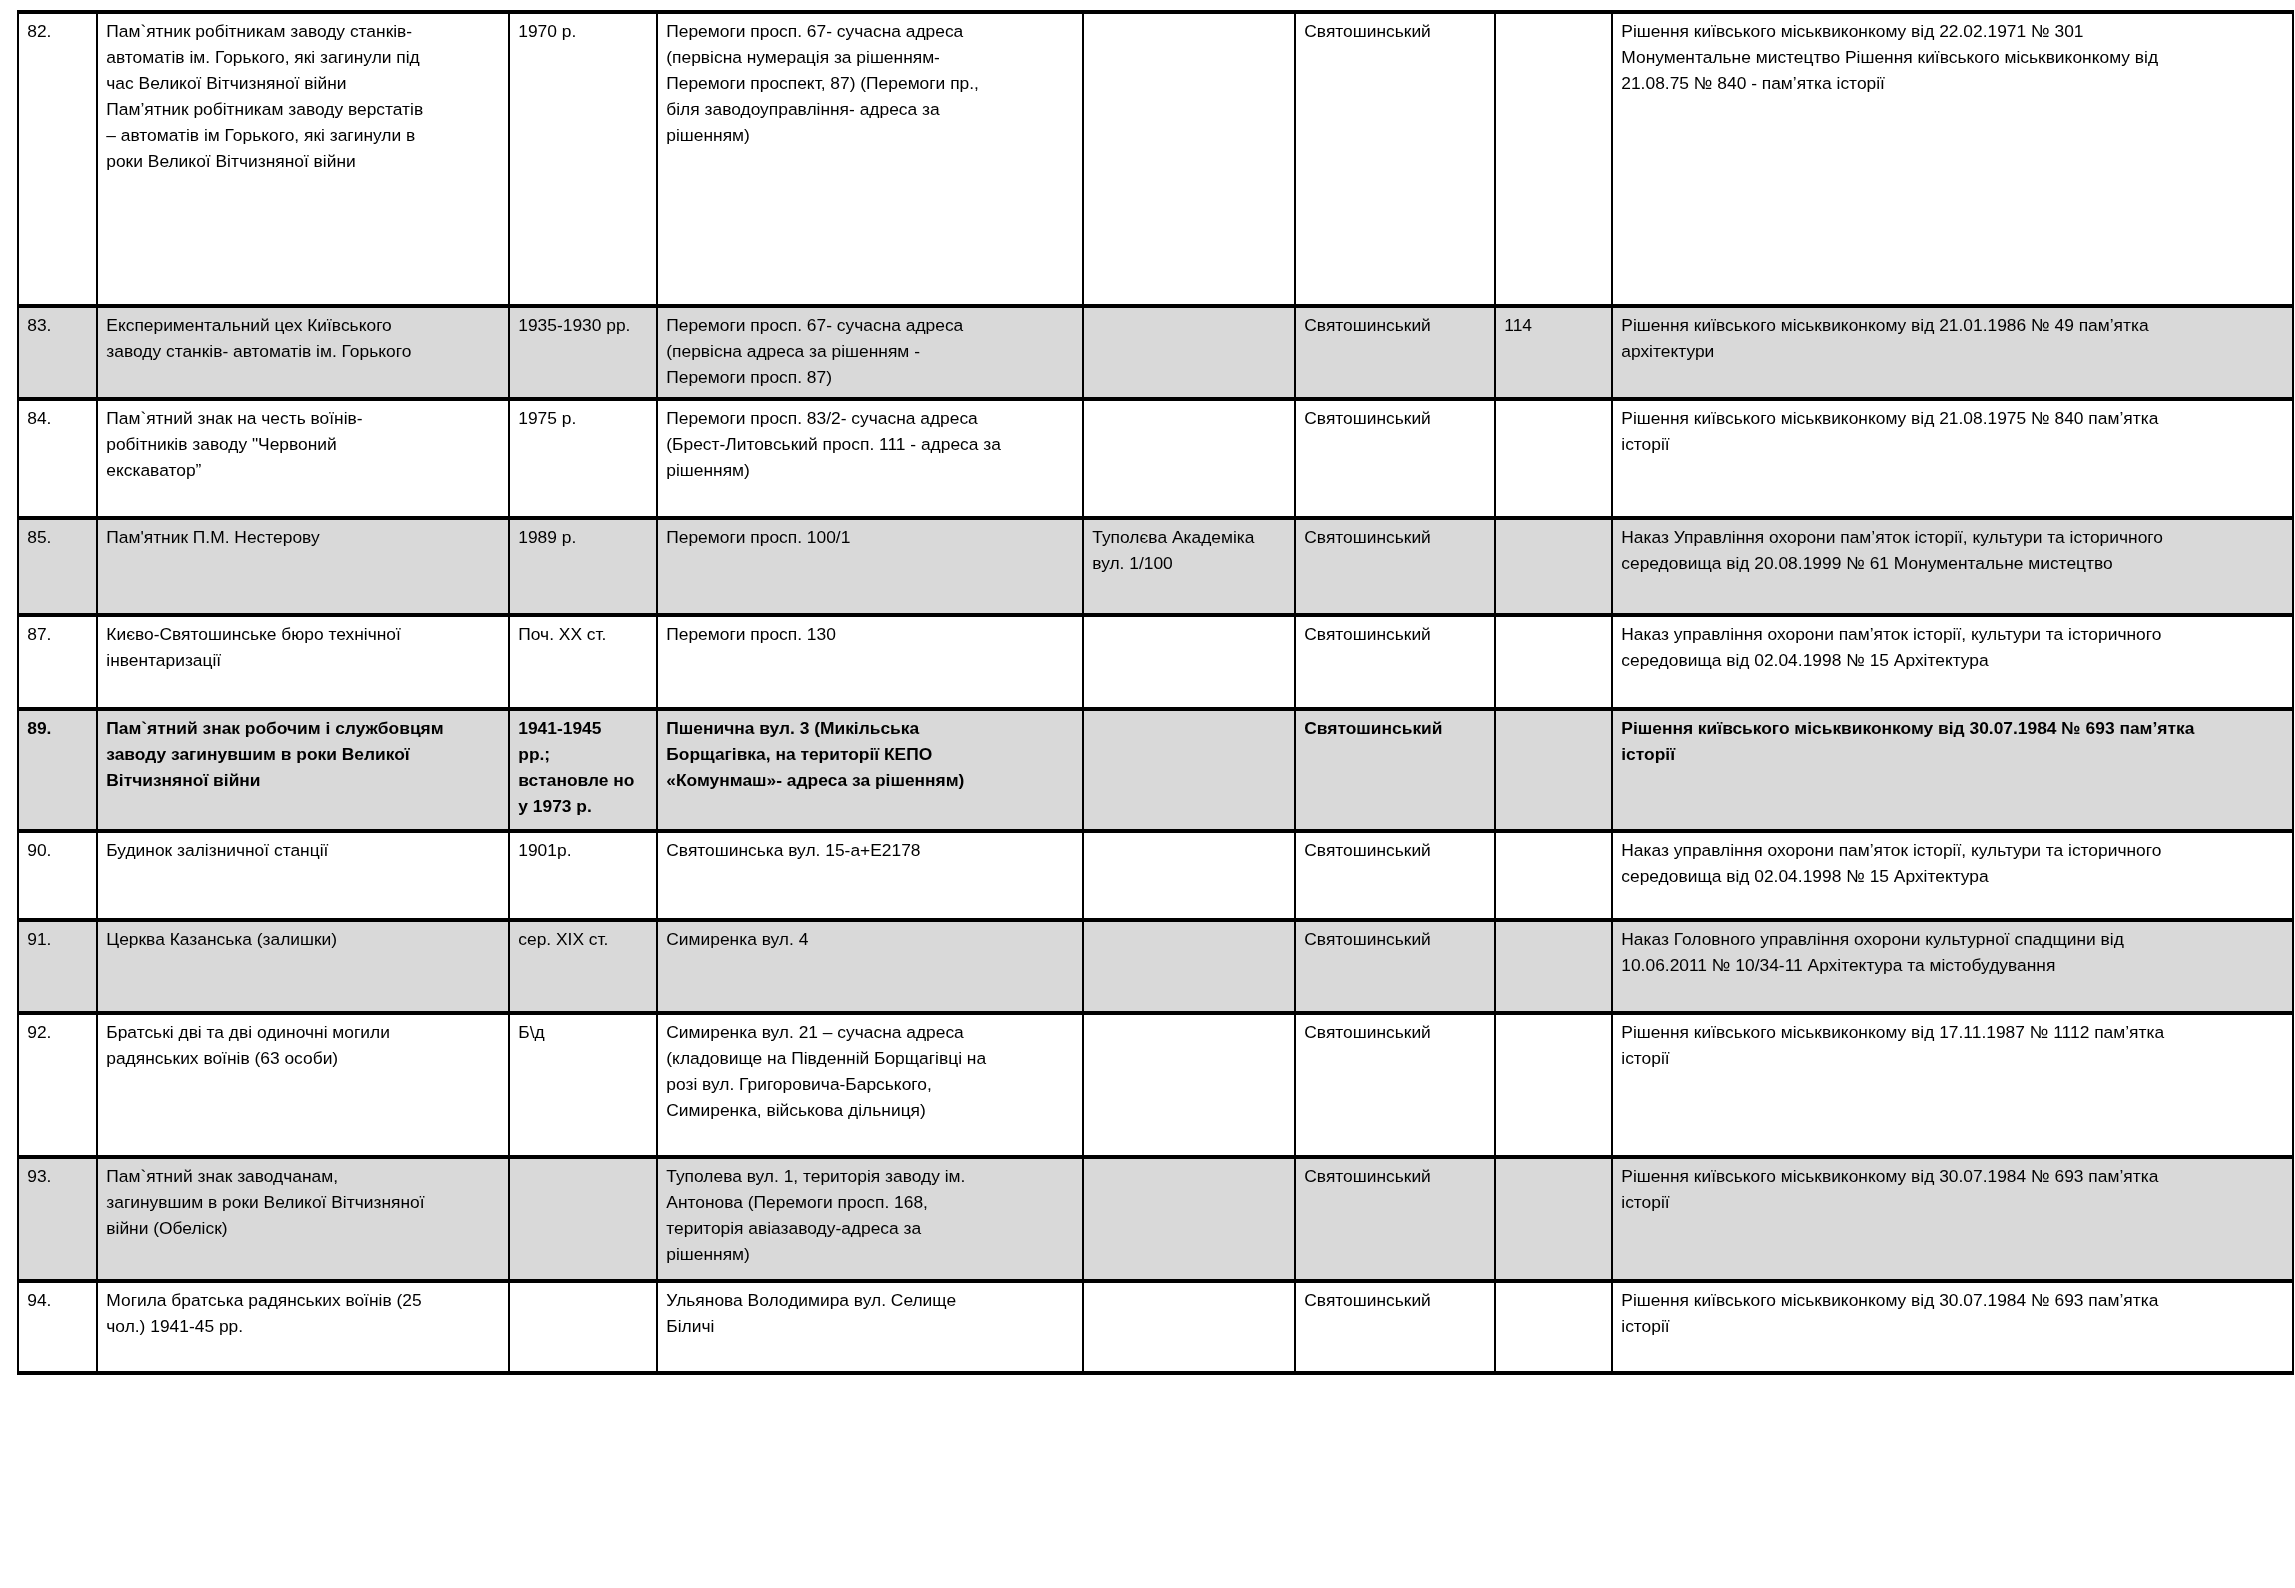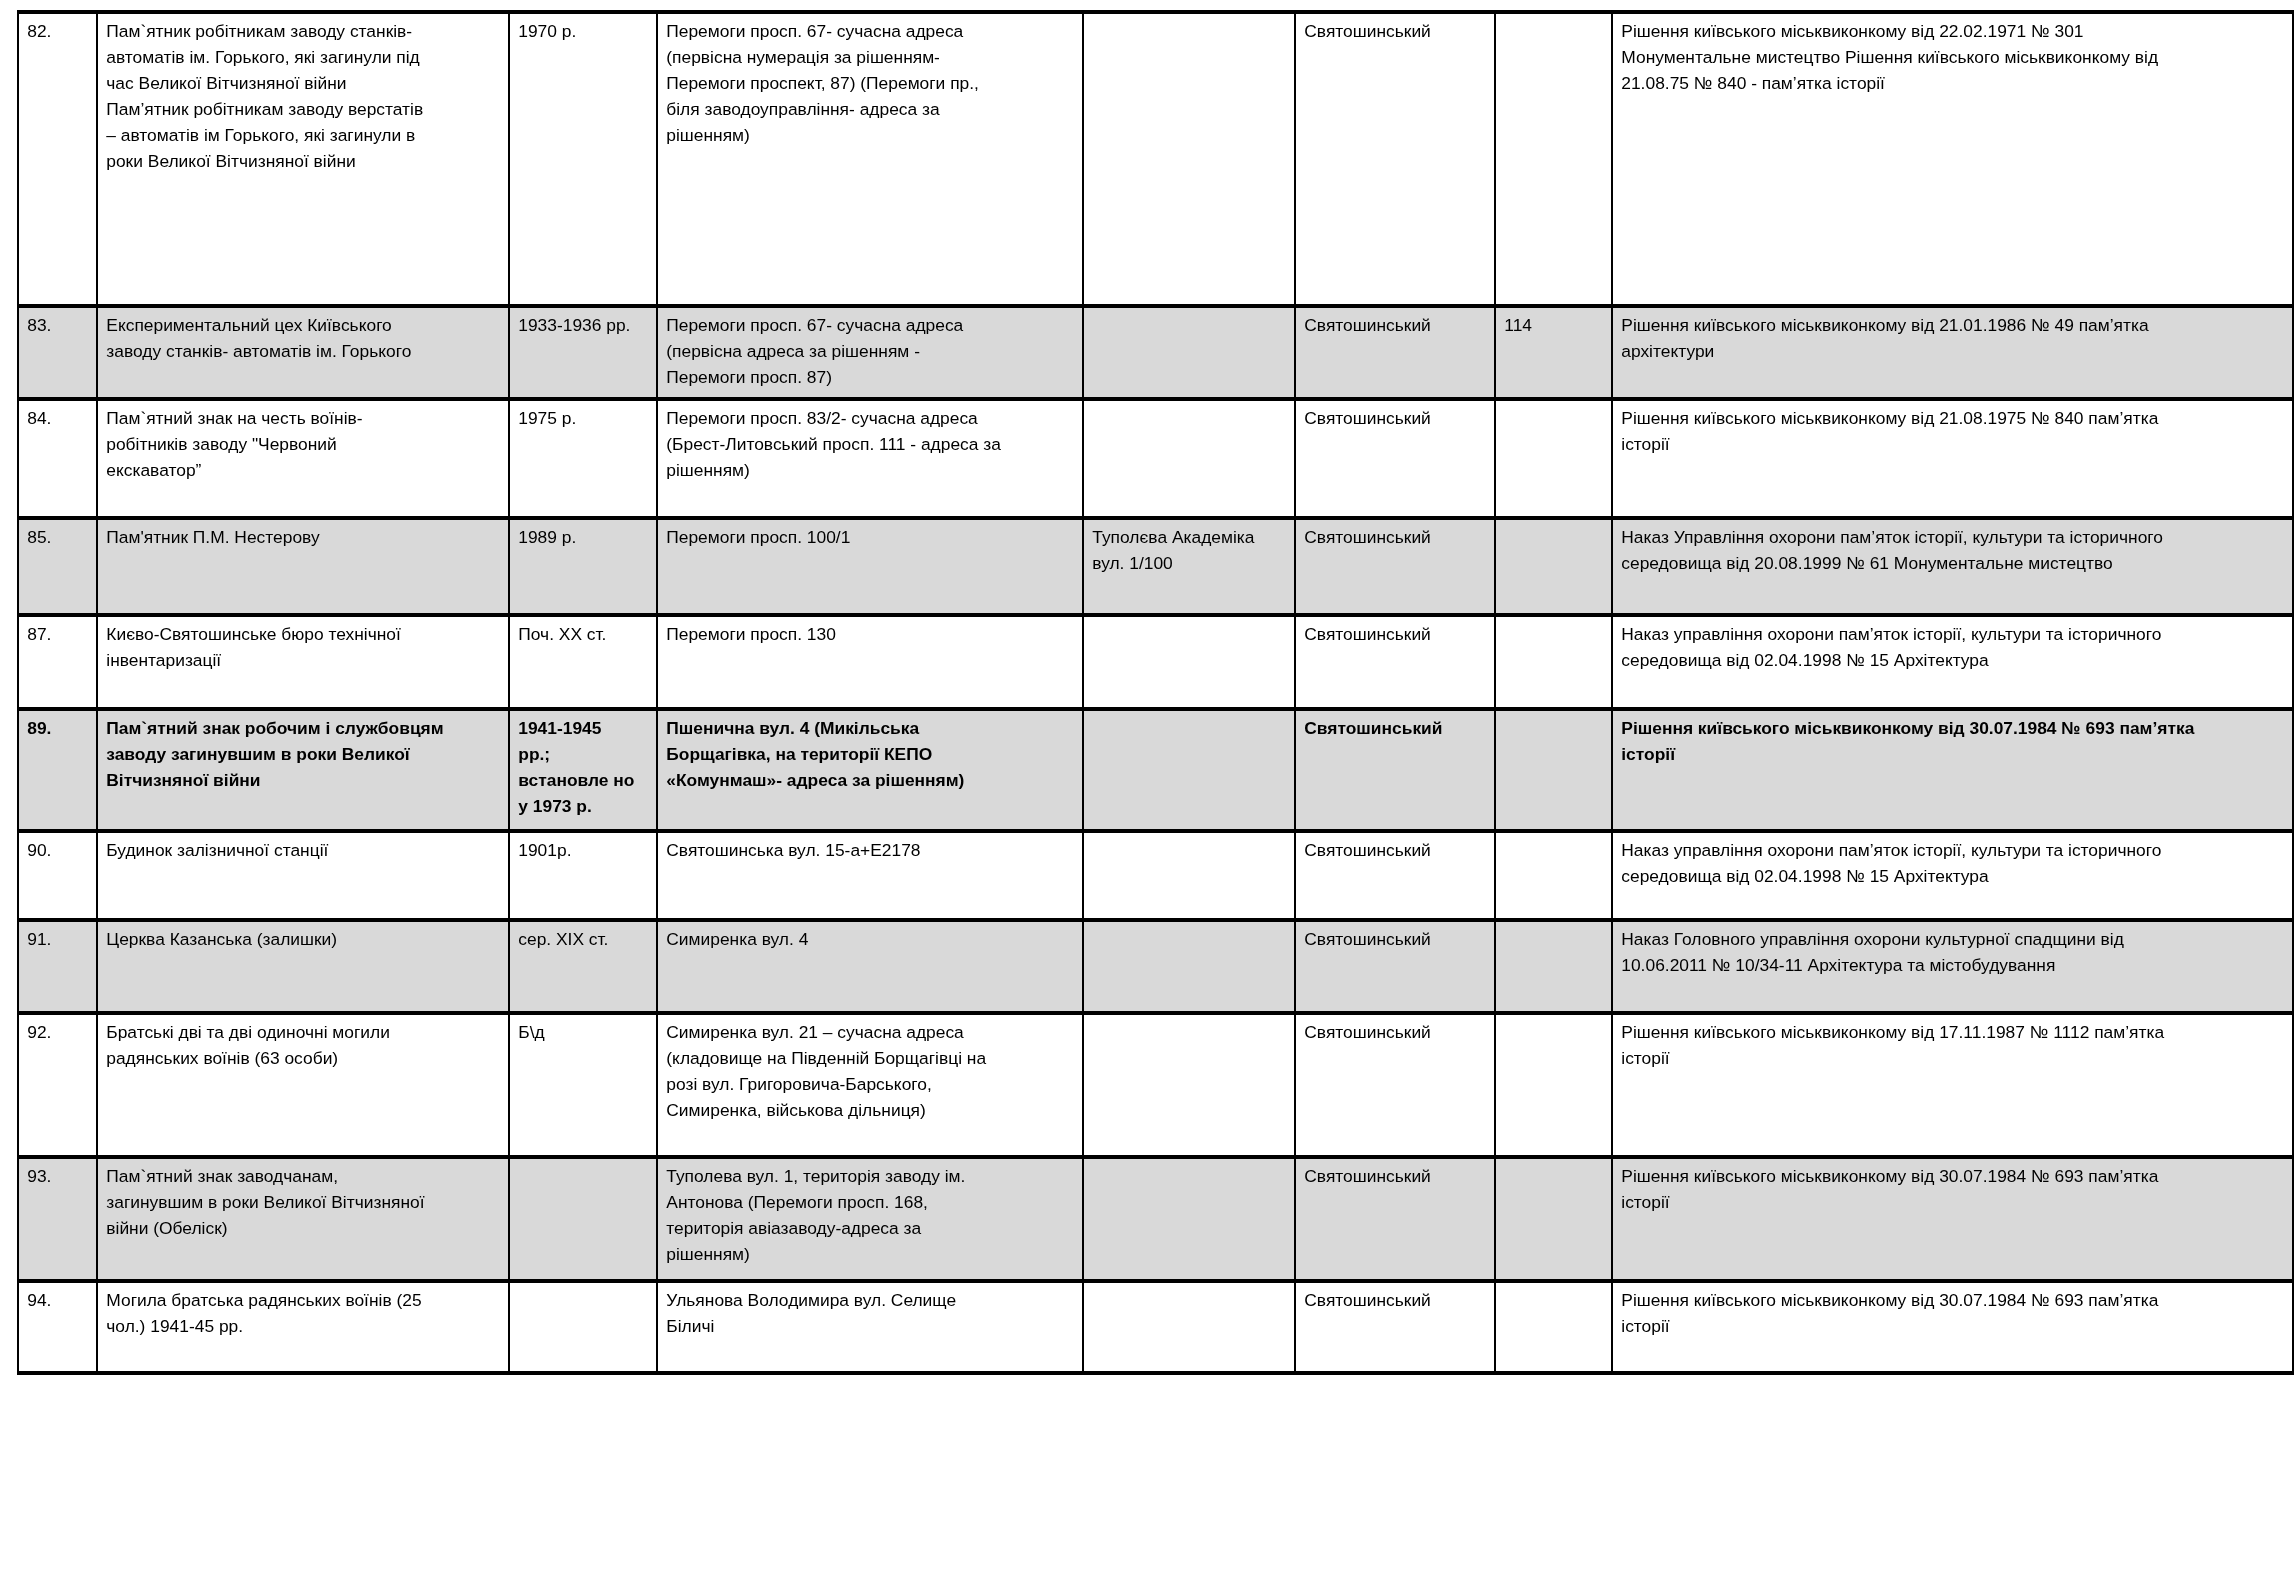--- a/index.html
+++ b/index.html
@@ -80,21 +80,21 @@
     <td class="c-district">Святошинський</td>
     <td class="c-reg"></td>
     <td class="c-decision">Рішення київського міськвиконкому від 22.02.1971 № 301
 Монументальне мистецтво Рішення київського міськвиконкому від
 21.08.75 № 840 - пам’ятка історії</td>
   </tr>
         <tr style="height: 93px;">
     <td class="c-num">83.</td>
     <td class="c-name">Експериментальний цех Київського
 заводу станків- автоматів ім. Горького</td>
-    <td class="c-date">1933-1936 рр.</td>
+    <td class="c-date">1935-1930 рр.</td>
     <td class="c-addr">Перемоги просп. 67- сучасна адреса
 (первісна адреса за рішенням -
 Перемоги просп. 87)</td>
     <td class="c-addr2"></td>
     <td class="c-district">Святошинський</td>
     <td class="c-reg">114</td>
     <td class="c-decision">Рішення київського міськвиконкому від 21.01.1986 № 49 пам’ятка
 архітектури</td>
   </tr>
         <tr style="height: 119px;">
@@ -138,21 +138,21 @@
   </tr>
         <tr style="height: 122px; font-weight: bold;">
     <td class="c-num">89.</td>
     <td class="c-name">Пам`ятний знак робочим і службовцям
 заводу загинувшим в роки Великої
 Вітчизняної війни</td>
     <td class="c-date">1941-1945
 рр.;
 встановле но
 у 1973 р.</td>
-    <td class="c-addr">Пшенична вул. 4 (Микільська
+    <td class="c-addr">Пшенична вул. 3 (Микільська
 Борщагівка, на території КЕПО
 «Комунмаш»- адреса за рішенням)</td>
     <td class="c-addr2"></td>
     <td class="c-district">Святошинський</td>
     <td class="c-reg"></td>
     <td class="c-decision">Рішення київського міськвиконкому від 30.07.1984 № 693 пам’ятка
 історії</td>
   </tr>
         <tr style="height: 89px; margin-left: 25px;">
     <td class="c-num">90.</td>

